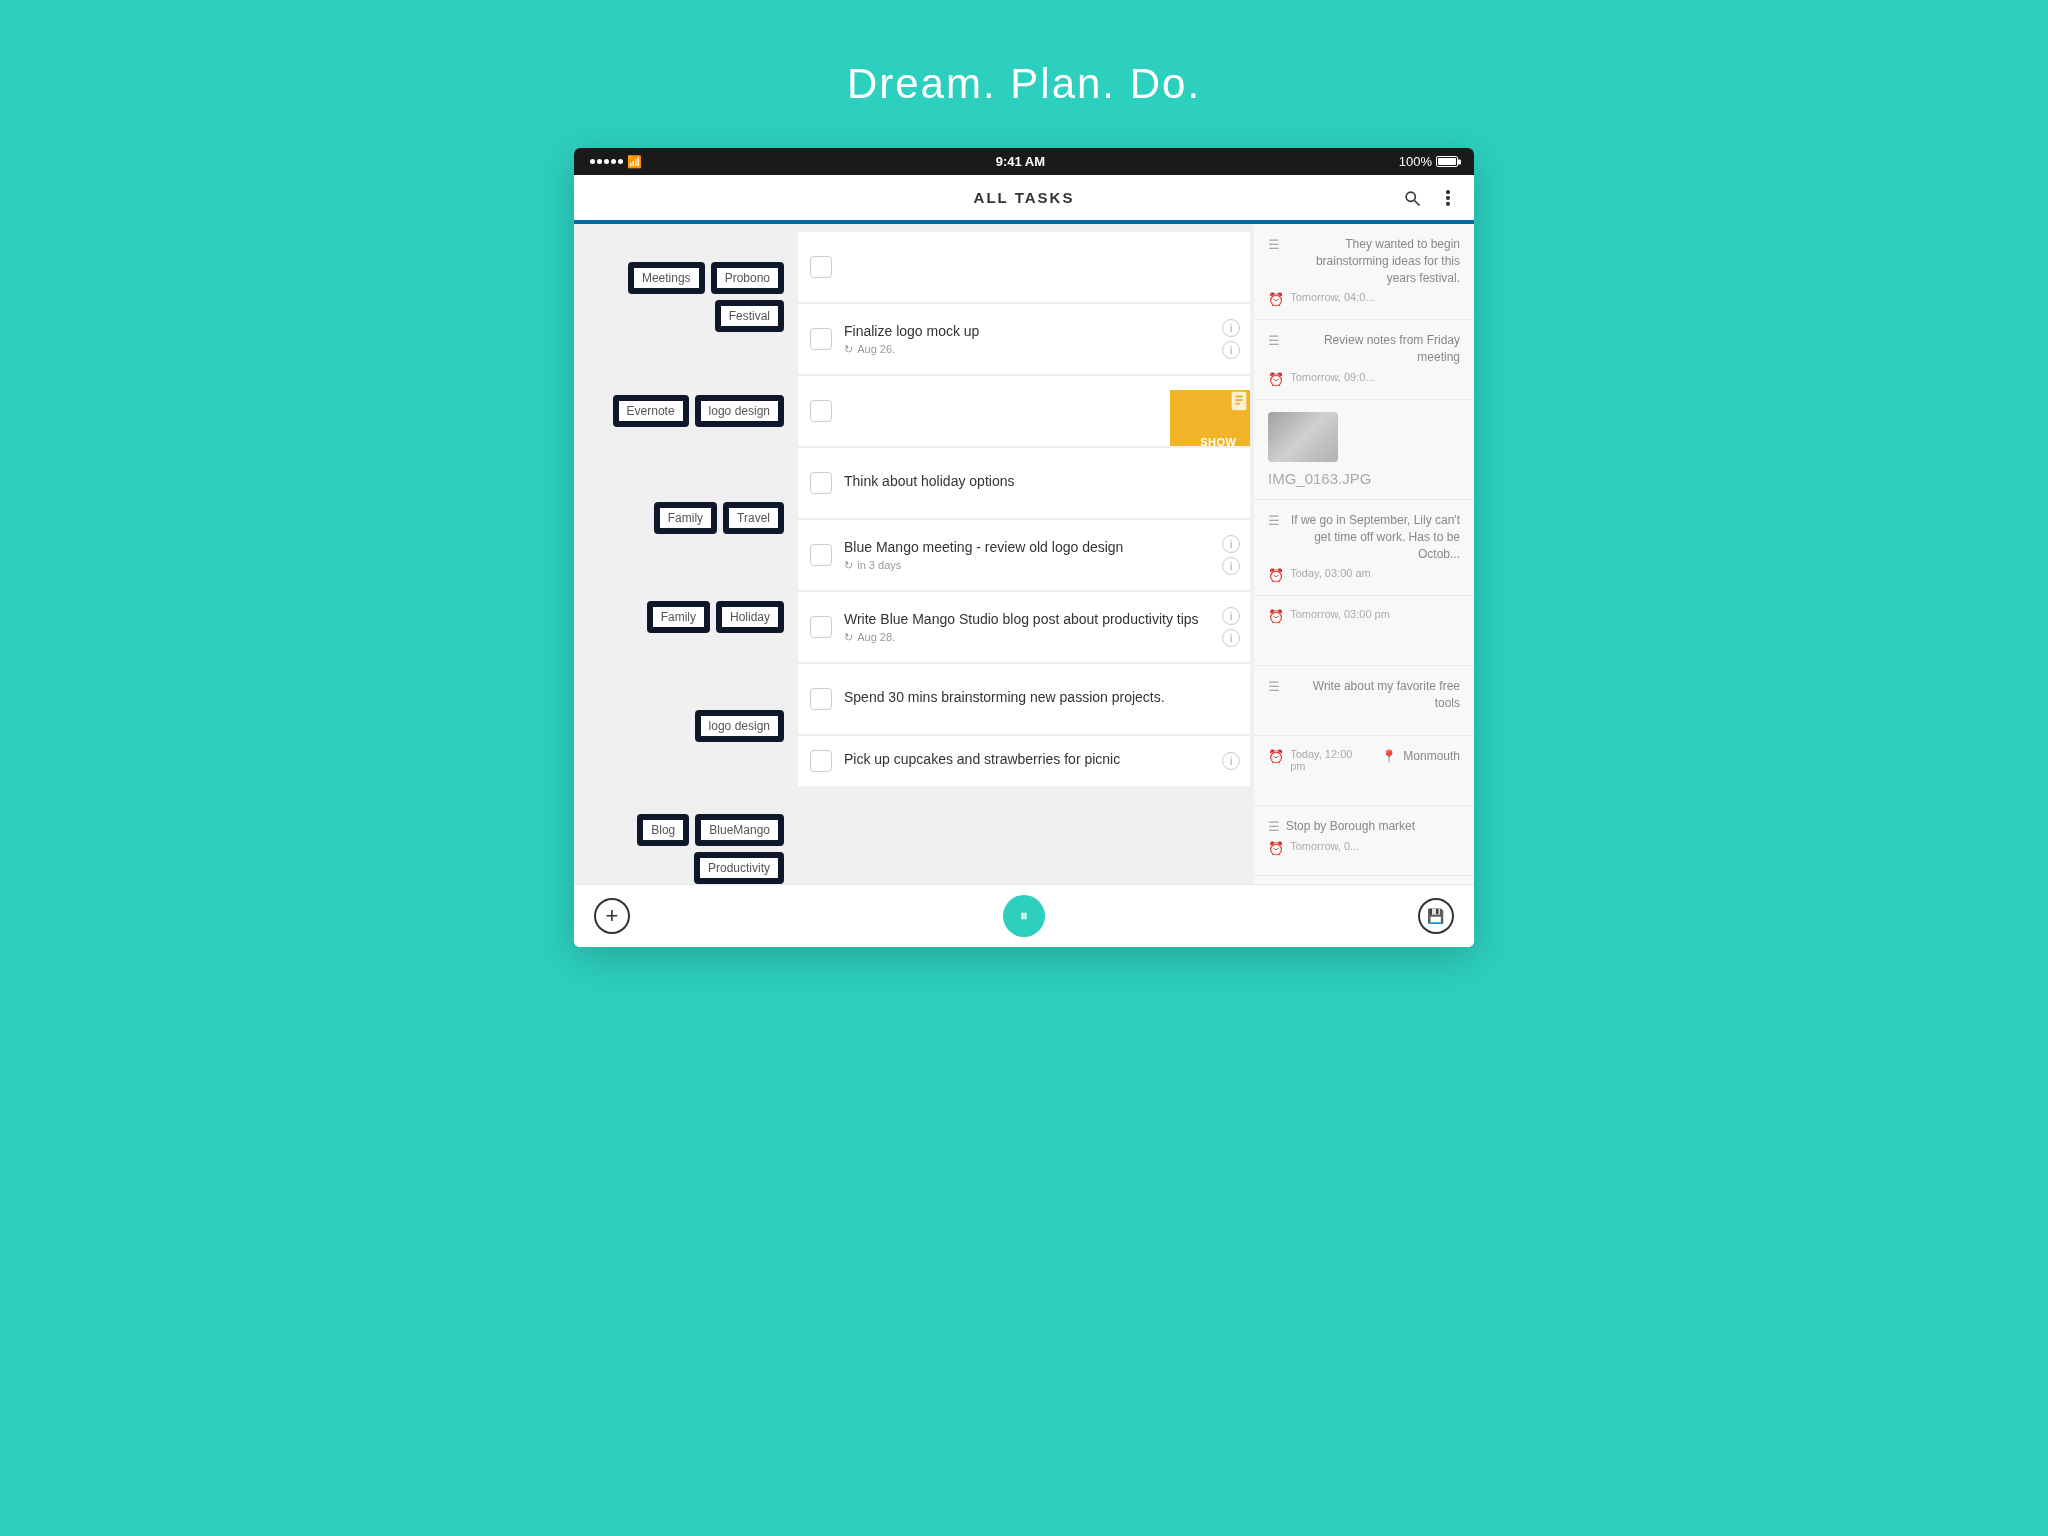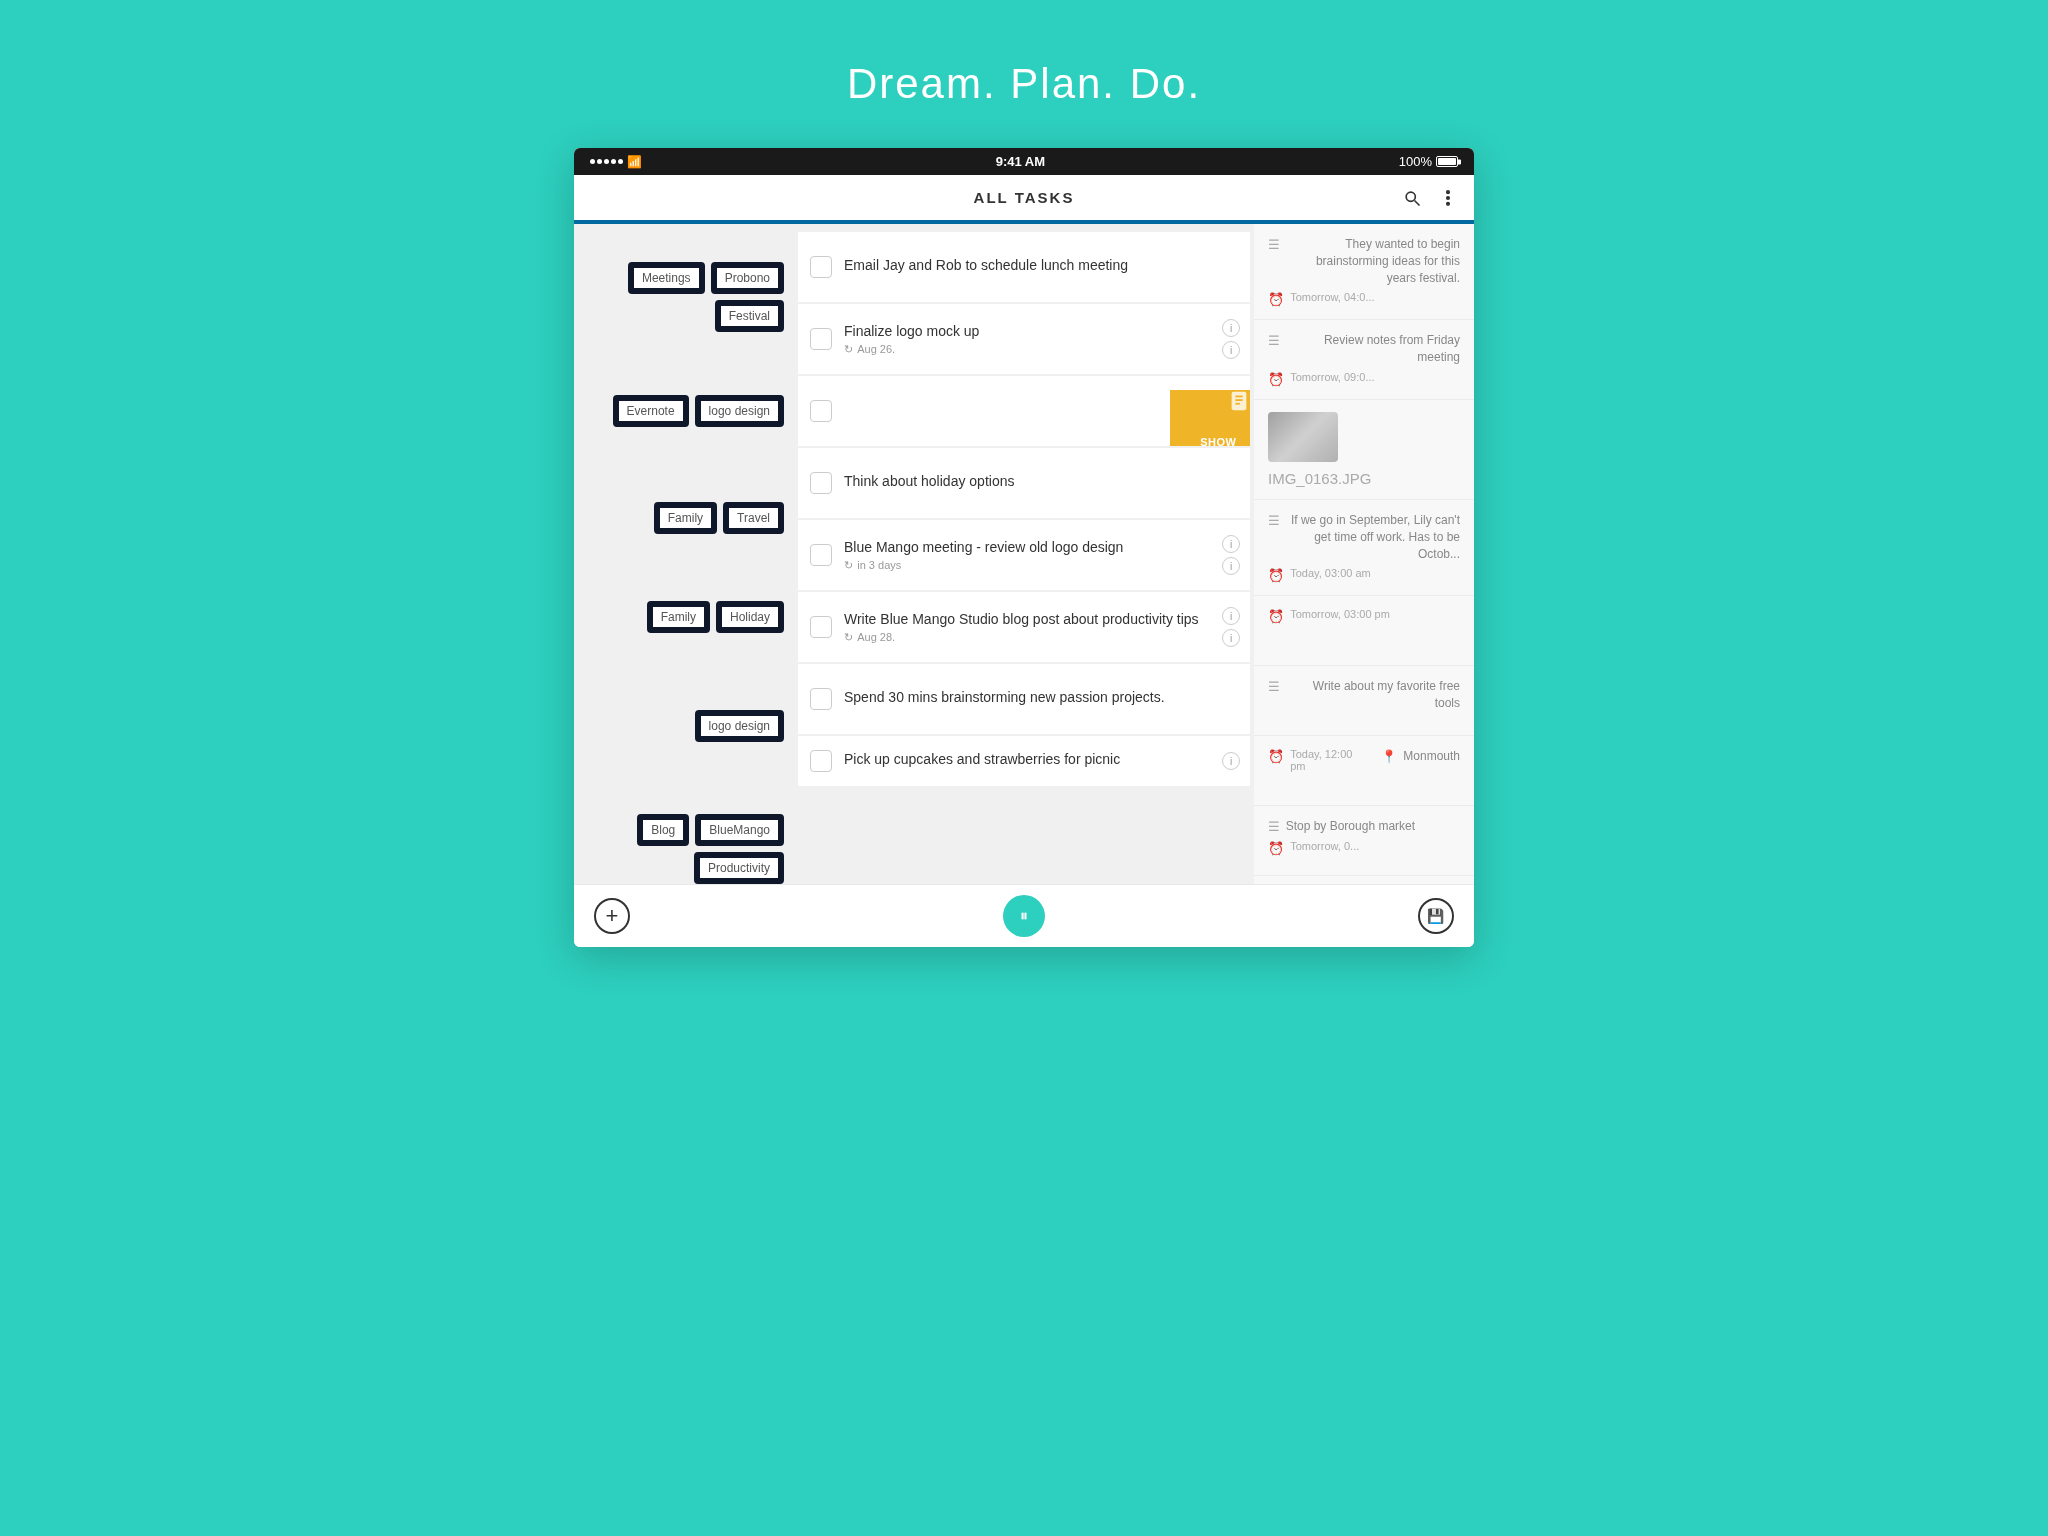--- a/index.html
+++ b/index.html
@@ -405,23 +405,20 @@
         <span class="tag">BlueMango</span>
         <span class="tag">Productivity</span>
       </div>
 
     </div>
 
     <div class="middle-panel">
 
       <div class="task-row">
         <div class="task-checkbox"></div>
-        <div class="task-content">
-          <div class="task-title">Email Jay and Rob to schedule lunch meeting</div>
-        </div>
       </div>
 
       <div class="task-row">
         <div class="task-checkbox"></div>
         <div class="task-content">
           <div class="task-title">Finalize logo mock up</div>
           <div class="task-subtitle">
             <span>↻</span>
             Aug 26.
           </div>

